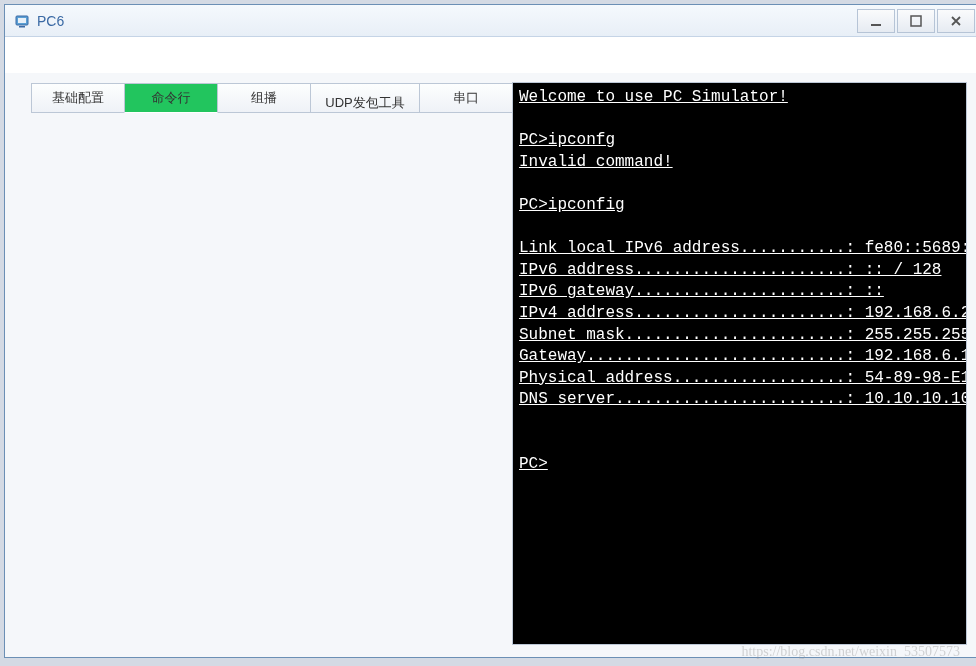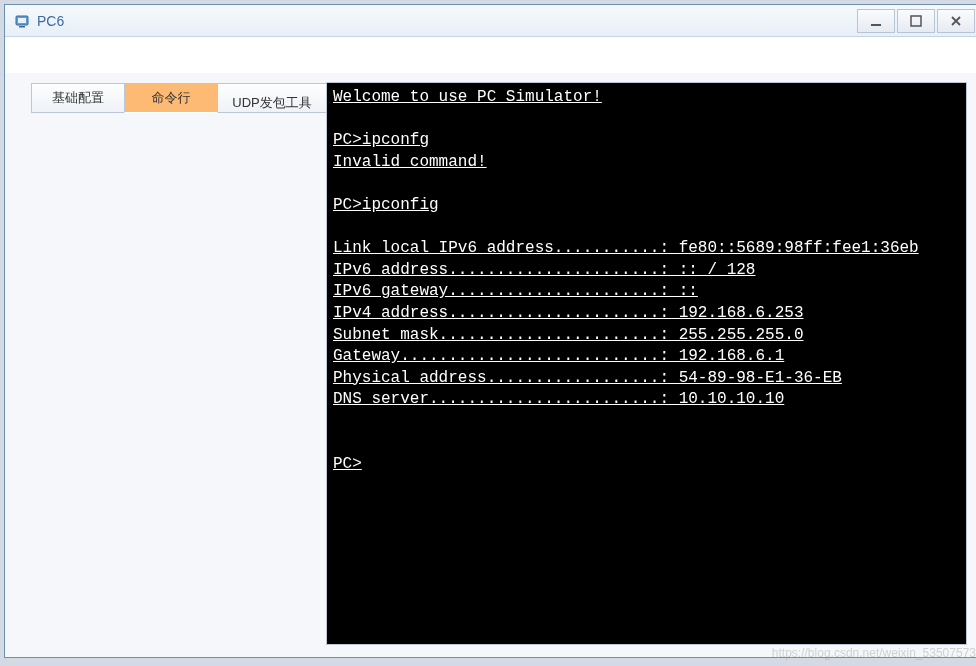--- a/index.html
+++ b/index.html
@@ -85,21 +85,21 @@
       color: #333;
       font-size: 13px;
       display: flex;
       align-items: center;
       justify-content: center;
       cursor: pointer;
       position: relative;
       margin-right: -1px;
     }
     .tab.active {
-      background: #fdba74;
+      background: #22c55e;
       border-bottom: 1px solid #ffffff;
       z-index: 2;
     }
     .tab-wide {
       min-width: 110px;
       align-items: flex-end;
     }
     .terminal {
       flex: 1;
       background: #000000;
@@ -110,24 +110,24 @@
       font-size: 16px;
       color: #ffffff;
       line-height: 1.35;
       white-space: pre;
       overflow: hidden;
       text-decoration: underline;
     }
     .watermark {
       position: absolute;
       bottom: 6px;
-      right: 0;
-      font-size: 12px;
+      right: 16px;
+      font-size: 14px;
       color: rgba(150,150,150,0.4);
-      font-family: Liberation Sans, sans-serif;
+      font-family: Liberation Serif, serif;
       pointer-events: none;
     }
   </style>
 </head>
 <body>
 
 <div class="window">
   <div class="titlebar">
     <span class="title-icon">
       <svg width="16" height="16" viewBox="0 0 16 16">
@@ -157,22 +157,28 @@
   </div>
 
   <div class="content-wrap">
     <div class="tabbar">
       <div class="tab">
         <span>基础配置</span>
       </div>
       <div class="tab active">
         <span>命令行</span>
       </div>
+      <div class="tab">
+        <span>组播</span>
+      </div>
       <div class="tab tab-wide">
         <span>UDP发包工具</span>
+      </div>
+      <div class="tab">
+        <span>串口</span>
       </div>
     </div>
 
     <div class="terminal" id="terminal">Welcome to use PC Simulator!
 
 PC&gt;ipconfg
 Invalid command!
 
 PC&gt;ipconfig
 

